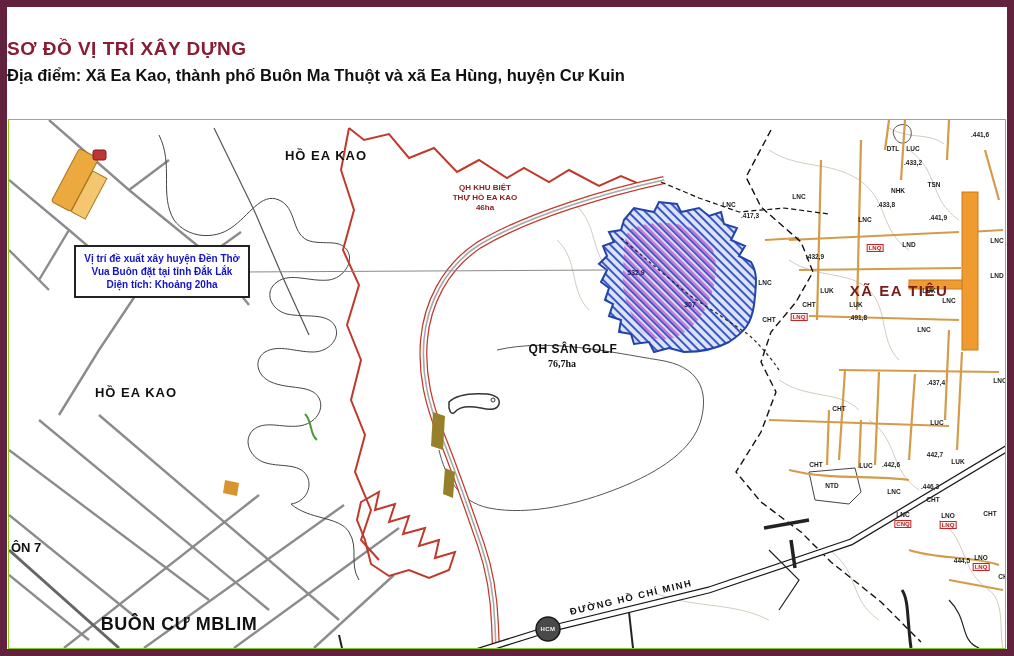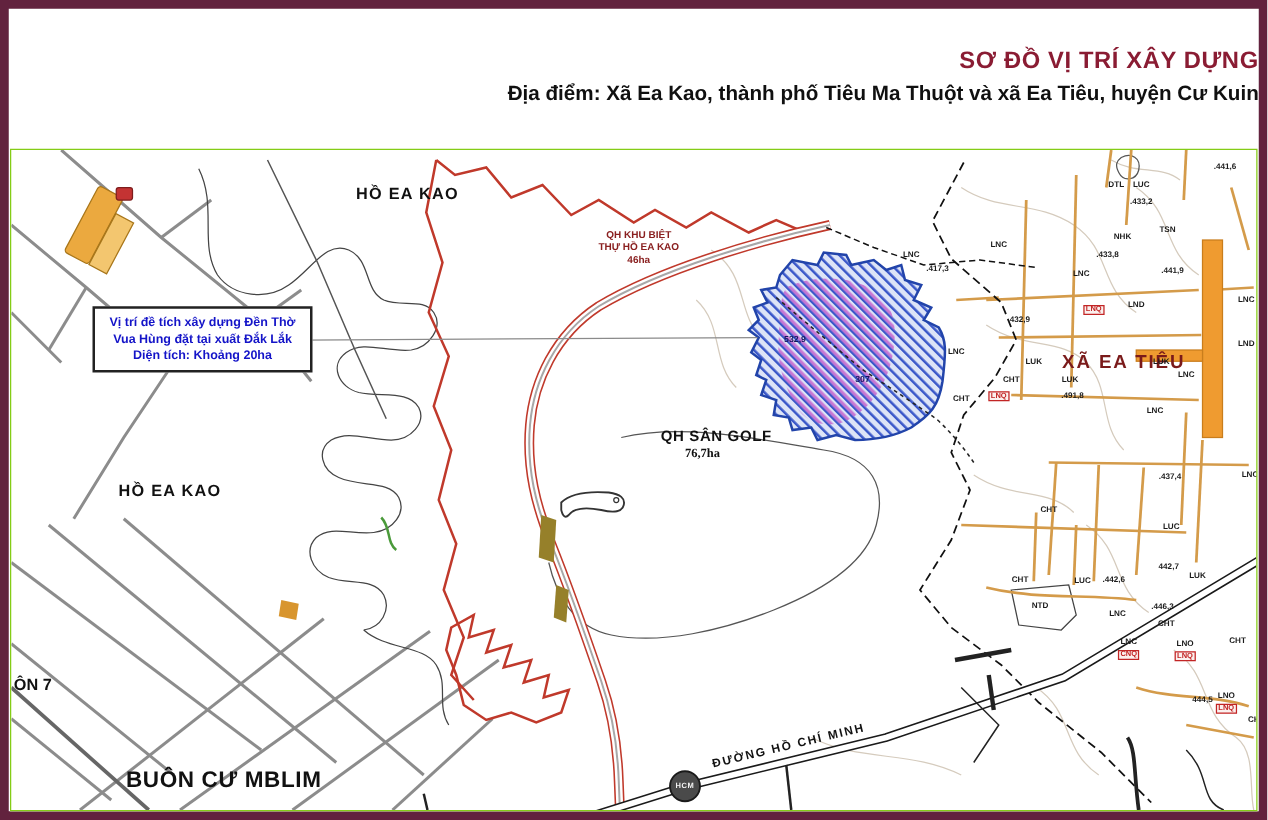--- a/index.html
+++ b/index.html
@@ -1,18 +1,18 @@
 <!DOCTYPE html>
 <html><head>
 <meta charset="utf-8">
 <style>
   html,body{margin:0;padding:0;background:#ffffff;}
   .page{width:1014px;height:656px;box-sizing:border-box;border:7px solid #62223e;background:#fff;
         font-family:"Liberation Sans",sans-serif;position:relative;}
-  .header{height:108px;display:flex;flex-direction:column;align-items:flex-end;justify-content:center;gap:6px;}
+  .header{height:108px;display:flex;flex-direction:column;align-items:flex-start;justify-content:center;gap:6px;}
   .t1{font-size:19px;font-weight:bold;color:#8a1c33;letter-spacing:.5px;}
   .t2{font-size:20px;font-weight:bold;color:#8a1c33;}
   .t3{font-size:16.5px;font-weight:bold;color:#101010;}
   .map{position:relative;width:996px;height:528px;margin:4px auto;border:1px solid #84cc16;background:#fff;overflow:hidden;}
   .map svg{position:absolute;left:0;top:0;}
   .lbl{position:absolute;transform:translate(-50%,-50%);white-space:nowrap;font-weight:bold;color:#111;}
   .lake{font-size:13px;letter-spacing:1px;}
   .qhbt{font-size:8px;color:#8a2020;text-align:center;line-height:10px;transform:translate(-50%,0);}
   .golf1{font-size:12px;letter-spacing:.5px;}
   .golf2{font-size:10px;}
@@ -28,21 +28,21 @@
           color:#8a1a1a;font-weight:bold;font-size:8.5px;line-height:11px;text-align:center;padding:2px 1px;}
   .lu{position:absolute;transform:translate(-50%,-50%);font-weight:bold;font-size:6.5px;color:#1b1b1b;white-space:nowrap;}
   .lu.rb{color:#c22525;border:1px solid #c22525;background:#fbf0ee;font-size:6px;padding:0 1px;}
 </style>
 </head>
 <body>
 
 <div class="page">
   <div class="header">
     <div class="t1">SƠ ĐỒ VỊ TRÍ XÂY DỰNG</div>
-    <div class="t3">Địa điểm: Xã Ea Kao, thành phố Tiêu Ma Thuột và xã Ea Tiêu, huyện Cư Kuin</div>
+    <div class="t3">Địa điểm: Xã Ea Kao, thành phố Buôn Ma Thuột và xã Ea Hùng, huyện Cư Kuin</div>
   </div>
 
   <div class="map">
     <svg width="996" height="528" viewBox="0 0 996 528">
       <defs>
         <pattern id="hatchBlue" patternUnits="userSpaceOnUse" width="6" height="6" patternTransform="rotate(-45)">
           <rect width="6" height="6" fill="#dde4f7"></rect>
           <line x1="1" y1="0" x2="1" y2="6" stroke="#3a57c9" stroke-width="2"></line>
         </pattern>
         <pattern id="hatchPurple" patternUnits="userSpaceOnUse" width="6" height="6" patternTransform="rotate(-45)">
@@ -180,40 +180,40 @@
         <path d="M940,480 C960,500 950,520 970,528" stroke-width="1.2"></path>
         <path d="M620,492 L624,528" stroke-width="2"></path>
         <path d="M330,515 L333,528" stroke-width="2"></path>
         <path d="M760,430 L790,460 L770,490" stroke-width="1.2"></path>
       </g>
     </svg>
 
     <div class="lbl lake" style="left:317px;top:35px;">HỒ EA KAO</div>
     <div class="lbl lake" style="left:127px;top:272px;">HỒ EA KAO</div>
 
-    <div class="lbl qhbt" style="left:502px;top:63px;">
+    <div class="lbl qhbt" style="left:476px;top:63px;">
       <div>QH KHU BIỆT</div>
       <div>THỰ HỒ EA KAO</div>
       <div>46ha</div>
     </div>
 
     <div class="lbl golf1" style="left:564px;top:229px;">QH SÂN GOLF</div>
     <div class="lbl golf2" style="left:553px;top:243px;font-family:Liberation Serif, serif;">76,7ha</div>
 
     <div class="lbl xatieu" style="left:890px;top:170px;">XÃ EA TIÊU</div>
     <div class="lbl buon" style="left:170px;top:504px;">BUÔN CƯ MBLIM</div>
     <div class="lbl on3" style="left:2px;top:420px;">ÔN 7</div>
     <div class="lbl hcmlbl" style="left:622px;top:477px;">ĐƯỜNG HỒ CHÍ MINH</div>
     <div class="lbl hcmbadge" style="left:539px;top:509px;">HCM</div>
     <div class="lbl siteelev" style="left:627px;top:152px;">532,9</div>
     <div class="lbl siteelev" style="left:681px;top:184px;">307</div>
 
     <div class="annot">
-      <div>Vị trí đề tích xây dựng Đền Thờ</div>
-      <div>Vua Hùng đặt tại xuất Đắk Lắk</div>
+      <div>Vị trí đề xuất xây huyện Đền Thờ</div>
+      <div>Vua Buôn đặt tại tỉnh Đắk Lắk</div>
       <div>Diện tích: Khoảng 20ha</div>
     </div>
 
 
     <div>
         <span class="lu " style="left: 884px; top: 28px;">DTL</span>
         <span class="lu " style="left: 904px; top: 28px;">LUC</span>
         <span class="lu " style="left: 904px; top: 42px;">.433,2</span>
         <span class="lu " style="left: 971px; top: 14px;">.441,6</span>
         <span class="lu " style="left: 889px; top: 70px;">NHK</span>

